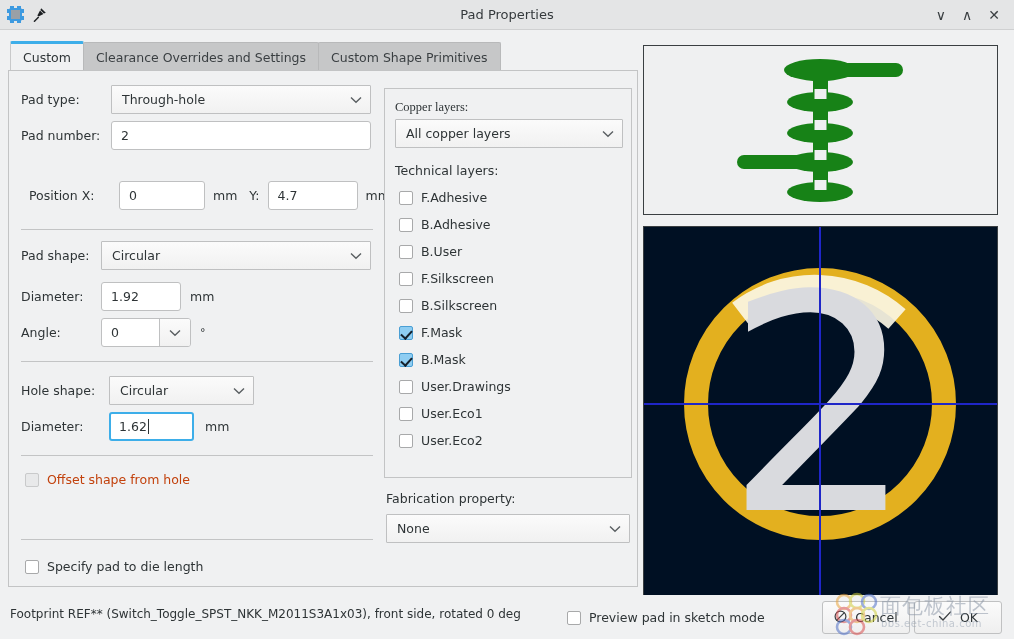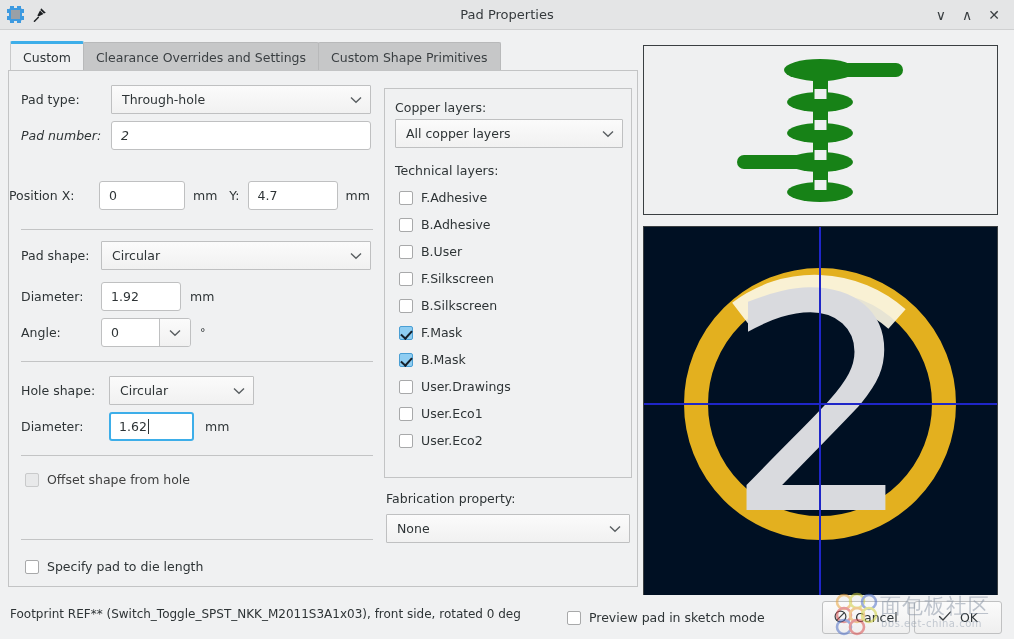--- a/index.html
+++ b/index.html
@@ -118,21 +118,21 @@
     border: 1px solid #a8a9aa; background: #fff; flex: none;
     position: relative;
   }
   .box.checked { background: #8ecdf2; border-color: #4a9fd4; }
   .box.checked::after {
     content: ""; position: absolute; left: 3px; top: 1px;
     width: 5px; height: 9px; border: solid #15202b;
     border-width: 0 2px 2px 0; transform: rotate(42deg);
   }
   .cb.disabled .box { background: #e8e9ea; border-color: #c9cacb; }
-  .cb.disabled .lbl { color: #404040; }
+  .cb.disabled .lbl { color: #c2410c; }
 
   
   .grp-label { position: absolute; color: #2e3436; }
   .layer-list { position: absolute; left: 0; top: 0; }
   .layer-item { height: 27px; display: flex; align-items: center; gap: 8px; }
 
   
   #preview-3d {
     position: absolute; left: 643px; top: 45px; width: 355px; height: 170px;
     background: #eff0f1; border: 1px solid #3a3f42;
@@ -227,28 +227,28 @@
     <div class="combo" style="width:260px">
       <span>Through-hole</span>
       <span class="chev">
         <svg width="12" height="8" viewBox="0 0 12 8">
             <path d="M1 1.5 L6 6.2 L11 1.5" fill="none" stroke="#5a5f62" stroke-width="1.4"></path>
           </svg>
       </span>
     </div>
   </div>
 
-  <div class="row" style="left:12px; top:50px; width:360px;font-style:italic;">
+  <div class="row" style="left:12px; top:50px; width:360px;">
     <div class="lbl" style="width:90px">Pad number:</div>
     <div class="field" style="width:260px">
       <span>2</span>
     </div>
   </div>
 
-  <div class="row" style="left:0; top:110px;">
+  <div class="row" style="left:20px; top:110px;">
     <div class="lbl" style="width:90px">Position X:</div>
     <div class="field" style="width:86px">
       <span>0</span>
     </div>
     <div class="unit" style="margin-left:8px">mm</div>
     <div class="lbl" style="margin-left:12px">Y:</div>
     <div class="field" style="width:90px; margin-left:8px">
       <span>4.7</span>
     </div>
     <div class="unit" style="margin-left:8px">mm</div>
@@ -322,21 +322,21 @@
   <div class="hr" style="position:absolute; left:12px; top:468px; width:352px;"></div>
 
   <div class="row cb" style="left:16px; top:488px;">
     <div class="box"></div>
     <div class="lbl">Specify pad to die length</div>
   </div>
 
 </div>
 
 <div class="panel" id="layers-panel">
-  <div class="grp-label" style="left:10px; top:11px;">Copper layers:</div>
+  <div class="grp-label" style="left:10px; top:11px;font-family:Liberation Serif, serif;">Copper layers:</div>
   <div class="combo" style="position:absolute; left:10px; top:30px; width:228px;">
     <span>All copper layers</span>
     <span class="chev">
       <svg width="12" height="8" viewBox="0 0 12 8">
           <path d="M1 1.5 L6 6.2 L11 1.5" fill="none" stroke="#5a5f62" stroke-width="1.4"></path>
         </svg>
     </span>
   </div>
   <div class="grp-label" style="left:10px; top:74px;">Technical layers:</div>
 

